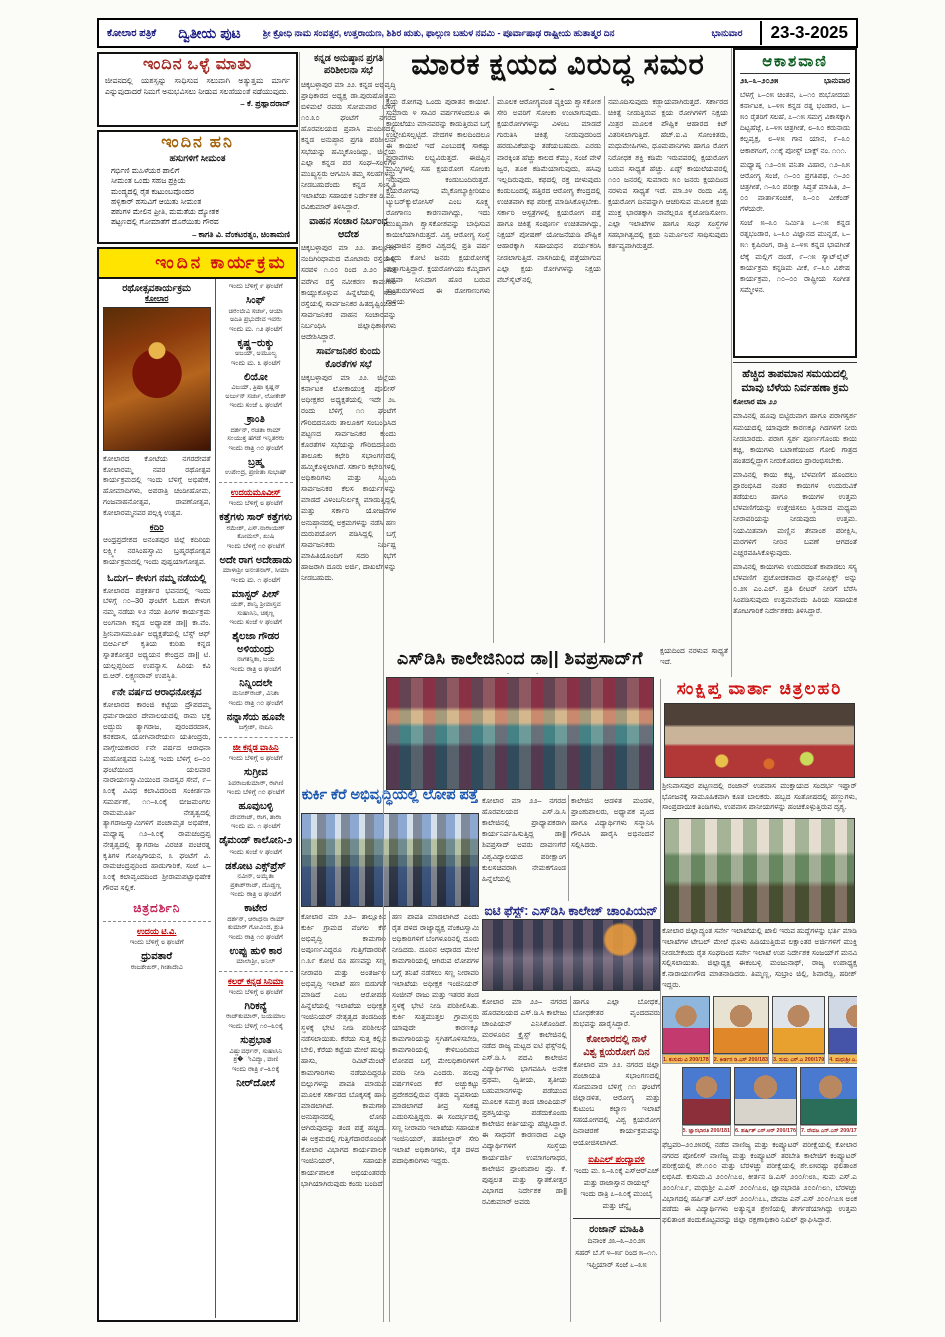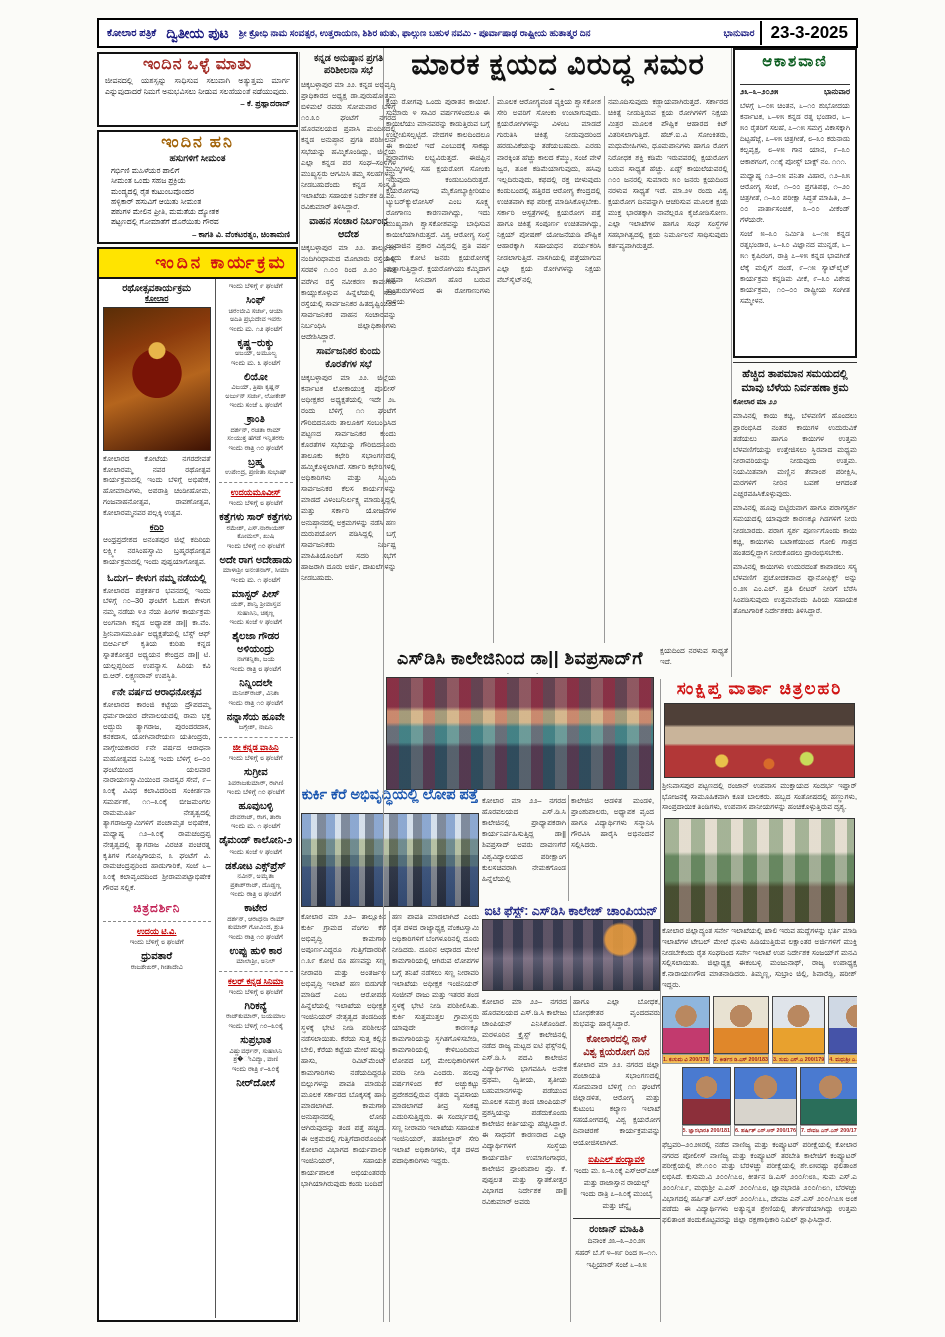--- a/index.html
+++ b/index.html
@@ -46,21 +46,21 @@
   .body-t{font-size:7.4px;line-height:1.5;text-align:justify;}
   .dl{font-weight:bold;}
   .vline{position:absolute;width:1px;background:#999;}
   
   .t-head{font-family:"Liberation Sans","DejaVu Sans",sans-serif;font-weight:bold;font-size:29px;text-align:center;letter-spacing:1px;}
   .sdc-head{font-weight:bold;font-size:17.5px;text-align:center;letter-spacing:.5px;}
   .kurki-head{font-weight:bold;font-size:14.5px;color:#1a56b0;text-align:center;}
   .it-head{font-weight:bold;font-size:12.5px;color:#232a86;text-align:center;}
   .pn-title{font-family:"Liberation Serif","DejaVu Serif",serif;font-weight:bold;font-size:17px;color:#d01414;text-align:center;letter-spacing:2px;}
   .ak{border:2px solid #111;background:#fff;padding:3px 5px;}
-  .ak-title{font-family:"Liberation Serif","DejaVu Serif",serif;font-weight:bold;font-size:15px;color:#0a5c1e;text-align:center;letter-spacing:2px;border-bottom:1px solid #333;padding-bottom:14px;margin-bottom:2px;}
+  .ak-title{font-family:"Liberation Serif","DejaVu Serif",serif;font-weight:bold;font-size:15px;color:#0a5c1e;text-align:center;letter-spacing:2px;border-bottom:1px solid #333;padding-bottom:3px;margin-bottom:2px;}
   .ak-date{font-size:7.6px;font-weight:bold;display:flex;justify-content:space-between;}
   .mg-head{font-size:10.5px;font-weight:bold;text-align:center;line-height:1.35;}
   .mini-h{font-size:9.8px;font-weight:bold;color:#8c1616;text-align:center;line-height:1.3;margin-top:4px;}
   .ipl-h{font-size:8.6px;font-weight:bold;color:#c40000;text-decoration:underline;text-align:center;margin-top:6px;}
   .rz-h{font-size:9.6px;font-weight:bold;text-align:center;border-top:1.5px solid #333;margin-top:6px;padding-top:4px;}
   .mini-t{font-size:7.4px;line-height:1.5;text-align:justify;}
   .mini-i{font-size:7.4px;line-height:1.6;text-align:center;}
   
   .photo{border:1px solid #333;}
   .ph-deity{background:radial-gradient(circle at 50% 30%,#e8b64a 0 7%,rgba(0,0,0,0) 8%),radial-gradient(circle at 50% 46%,#7a1406 0 26%,rgba(0,0,0,0) 27%),linear-gradient(160deg,#5a2e07 0%,#8a3a0c 28%,#b5651d 55%,#3f1203 100%);}
@@ -75,21 +75,21 @@
   .rcell{flex:1;}
   .rcell .rph{height:56px;border:1px solid #444;background:radial-gradient(circle at 50% 34%,#b98860 0 24%,rgba(0,0,0,0) 25%),linear-gradient(180deg,var(--bg) 0 55%,var(--dr) 56%);}
   .rcell .rlab{font-size:5.4px;color:#a22222;font-weight:bold;text-align:center;background:#f2bd55;border:1px solid #999;line-height:1.6;white-space:nowrap;overflow:hidden;}
   .row2 .rlab{background:#fff;}
   .p1{--bg:#8fb6dd;--dr:#c23a6e;} .p2{--bg:#e8e2d2;--dr:#e0872a;} .p3{--bg:#dfe4ea;--dr:#e8a12e;} .p4{--bg:#cfd8e4;--dr:#4553a8;}
   .p5{--bg:#4a7ad0;--dr:#8c2f3a;} .p6{--bg:#4a7ad0;--dr:#d8d4cc;} .p7{--bg:#4a7ad0;--dr:#2a6e5a;}
 </style>
 </head>
 <body>
 
-<div class="abs masthead" style="left:97px;top:18px;width:761px;height:30px;">
+<div class="abs masthead" style="left:97px;top:18px;width:761px;height:30px;gap:12px;">
   <span class="mh-paper">ಕೋಲಾರ ಪತ್ರಿಕೆ</span>
   <span class="mh-ed">ದ್ವಿತೀಯ ಪುಟ</span>
   <span class="mh-pan">ಶ್ರೀ ಕ್ರೋಧಿ ನಾಮ ಸಂವತ್ಸರ, ಉತ್ತರಾಯಣ, ಶಿಶಿರ ಋತು, ಫಾಲ್ಗುಣ ಬಹುಳ ನವಮಿ - ಪೂರ್ವಾಷಾಢ ರಾಷ್ಟ್ರೀಯ ಹುತಾತ್ಮರ ದಿನ</span>
   <span class="mh-day">ಭಾನುವಾರ</span>
   <span class="mh-date">23-3-2025</span>
 </div>
 
 <div class="abs box" style="left:97px;top:52px;width:201px;height:75px;">
   <div class="gw-title">ಇಂದಿನ ಒಳ್ಳೆ ಮಾತು</div>
   <div class="gw-body jt">ಜೀವನದಲ್ಲಿ ಯಶಸ್ಸನ್ನು ಸಾಧಿಸುವ ಸಲುವಾಗಿ ಅತ್ಯುತ್ತಮ ಮಾರ್ಗ ಎನ್ನುವುದಾದರೆ ನಿಮಗೆ ಅನುಭವಿಸಲು ನೀಡುವ ಸಲಹೆಯಂತೆ ನಡೆಯುವುದು.</div>
@@ -260,22 +260,22 @@
       <div class="body-t" style="margin-top:3px;">ಸಂಜೆ ೫–೩೦ ನಿರ್ಮಿತಿ ೬–೧೫ ಕನ್ನಡ ರತ್ನಭಂಡಾರ, ೬–೩೦ ವಿಜ್ಞಾನದ ಮುನ್ನಡೆ, ೬–೫೧ ಕೃಷಿರಂಗ, ರಾತ್ರಿ ೭–೪೫ ಕನ್ನಡ ಭಾವಗೀತೆ ಲೆಕ್ಕೆ ಮಲ್ಲಿಗೆ ದಂಡೆ, ೯–೧೫ ಸ್ಯಾಟ್‌ಲೈಟ್ ಕಾರ್ಯಕ್ರಮ ಕನ್ನಡಿಮ ವೀಕೆ, ೯–೩೦ ವಿಶೇಷ ಕಾರ್ಯಕ್ರಮ, ೧೦–೦೦ ರಾಷ್ಟ್ರೀಯ ಸಂಗೀತ ಸಮ್ಮೇಳನ.</div>
     </div>
 </div>
 
 <div class="abs" style="left:733px;top:362px;width:124px;height:313px;border-top:1.5px solid #333;padding-top:3px;">
   <div class="mg-head">ಹೆಚ್ಚಿದ ತಾಪಮಾನ ಸಮಯದಲ್ಲಿ</div>
   <div class="mg-head">ಮಾವು ಬೆಳೆಯ ನಿರ್ವಹಣಾ ಕ್ರಮ</div>
   <div class="body-t ctr dl" style="margin:2px 0;">ಕೋಲಾರ ಮಾ ೨೨</div>
   <div>
 
-  <div class="body-t" style="margin-top:3px;">ಮಾವಿನಲ್ಲಿ ಕಾಯಿ ಕಚ್ಚಿ, ಬೆಳವಣಿಗೆ ಹೊಂದಲು ಪ್ರಾರಂಭಿಸಿದ ನಂತರ ಕಾಯಿಗಳ ಉದುರುವಿಕೆ ತಡೆಯಲು ಹಾಗೂ ಕಾಯಿಗಳ ಉತ್ತಮ ಬೆಳವಣಿಗೆಯನ್ನು ಉತ್ತೇಜಿಸಲು ಸ್ಥಿರವಾದ ಮಧ್ಯಮ ನೀರಾವರಿಯನ್ನು ನೀಡುವುದು ಉತ್ತಮ. ನಿಯಮಿತವಾಗಿ ಮಣ್ಣಿನ ತೇವಾಂಶ ಪರೀಕ್ಷಿಸಿ, ಮರಗಳಿಗೆ ನೀರಿನ ಬವಣೆ ಆಗದಂತೆ ಎಚ್ಚರವಹಿಸಿಕೊಳ್ಳುವುದು.</div>
-      <div class="body-t" style="margin-top:3px;">ಮಾವಿನಲ್ಲಿ ಹೂವು ಬಿಟ್ಟಿರುವಾಗ ಹಾಗೂ ಪರಾಗಸ್ಪರ್ಶ ಸಮಯದಲ್ಲಿ ಯಾವುದೇ ಕಾರಣಕ್ಕೂ ಗಿಡಗಳಿಗೆ ನೀರು ನೀಡಬಾರದು. ಪರಾಗ ಸ್ಪರ್ಶ ಪೂರ್ಣಗೊಂಡು ಕಾಯಿ ಕಚ್ಚಿ, ಕಾಯಿಗಳು ಬಟಾಣೆಯಿಂದ ಗೋಲಿ ಗಾತ್ರದ ಹಂತದಲ್ಲಿದ್ದಾಗ ನೀರುಕೊಡಲು ಪ್ರಾರಂಭಿಸಬೇಕು.</div>
+  <div class="body-t" style="margin-top:3px;">ಮಾವಿನಲ್ಲಿ ಹೂವು ಬಿಟ್ಟಿರುವಾಗ ಹಾಗೂ ಪರಾಗಸ್ಪರ್ಶ ಸಮಯದಲ್ಲಿ ಯಾವುದೇ ಕಾರಣಕ್ಕೂ ಗಿಡಗಳಿಗೆ ನೀರು ನೀಡಬಾರದು. ಪರಾಗ ಸ್ಪರ್ಶ ಪೂರ್ಣಗೊಂಡು ಕಾಯಿ ಕಚ್ಚಿ, ಕಾಯಿಗಳು ಬಟಾಣೆಯಿಂದ ಗೋಲಿ ಗಾತ್ರದ ಹಂತದಲ್ಲಿದ್ದಾಗ ನೀರುಕೊಡಲು ಪ್ರಾರಂಭಿಸಬೇಕು.</div>
+      <div class="body-t" style="margin-top:3px;">ಮಾವಿನಲ್ಲಿ ಕಾಯಿ ಕಚ್ಚಿ, ಬೆಳವಣಿಗೆ ಹೊಂದಲು ಪ್ರಾರಂಭಿಸಿದ ನಂತರ ಕಾಯಿಗಳ ಉದುರುವಿಕೆ ತಡೆಯಲು ಹಾಗೂ ಕಾಯಿಗಳ ಉತ್ತಮ ಬೆಳವಣಿಗೆಯನ್ನು ಉತ್ತೇಜಿಸಲು ಸ್ಥಿರವಾದ ಮಧ್ಯಮ ನೀರಾವರಿಯನ್ನು ನೀಡುವುದು ಉತ್ತಮ. ನಿಯಮಿತವಾಗಿ ಮಣ್ಣಿನ ತೇವಾಂಶ ಪರೀಕ್ಷಿಸಿ, ಮರಗಳಿಗೆ ನೀರಿನ ಬವಣೆ ಆಗದಂತೆ ಎಚ್ಚರವಹಿಸಿಕೊಳ್ಳುವುದು.</div>
       <div class="body-t" style="margin-top:3px;">ಮಾವಿನಲ್ಲಿ ಕಾಯಿಗಳು ಉದುರದಂತೆ ಕಾಪಾಡಲು ಸಸ್ಯ ಬೆಳವಣಿಗೆ ಪ್ರಚೋದಕವಾದ ಪ್ಲಾನೋಫಿಕ್ಸ್ ಅನ್ನು ೦.೨೫ ಎಂ.ಎಲ್. ಪ್ರತಿ ಲೀಟರ್ ನೀರಿಗೆ ಬೆರೆಸಿ ಸಿಂಪಡಿಸುವುದು ಉತ್ತಮವೆಂದು ಹಿರಿಯ ಸಹಾಯಕ ತೋಟಗಾರಿಕೆ ನಿರ್ದೇಶಕರು ತಿಳಿಸಿದ್ದಾರೆ.</div>
     </div>
 </div>
 
 <div class="abs" style="left:662px;top:679px;width:195px;height:643px;">
   <div class="pn-title">ಸಂಕ್ಷಿಪ್ತ ವಾರ್ತಾ ಚಿತ್ರಲಹರಿ</div>
   <div class="photo ph-iftar" style="height:73px;margin:4px 2px 3px;"></div>
   <div class="cap">ಶ್ರೀನಿವಾಸಪುರ ಪಟ್ಟಣದಲ್ಲಿ ರಂಜಾನ್ ಉಪವಾಸ ಮುಕ್ತಾಯದ ಸಂದರ್ಭ ಇಫ್ತಾರ್ ಭೋಜನಕ್ಕೆ ಸಾಮೂಹಿಕವಾಗಿ ಕೂತ ಬಾಲಕರು. ಹಬ್ಬದ ಸಂತೋಷದಲ್ಲಿ ಹಣ್ಣುಗಳು, ಸಾಂಪ್ರದಾಯಿಕ ತಿಂಡಿಗಳು, ಉಪವಾಸ ಪಾನೀಯಗಳನ್ನು ಹಂಚಿಕೊಳ್ಳುತ್ತಿರುವ ದೃಶ್ಯ.</div>
   <div class="photo ph-farmers" style="height:103px;margin:5px 2px 3px;"></div>
   <div class="cap">ಕೋಲಾರ ಜಿಲ್ಲಾದ್ಯಂತ ಸರ್ವೇ ಇಲಾಖೆಯಲ್ಲಿ ಖಾಲಿ ಇರುವ ಹುದ್ದೆಗಳನ್ನು ಭರ್ತಿ ಮಾಡಿ ಇಲಾಖೆಗಳ ಟೇಬಲ್ ಮೇಲೆ ಧೂಳು ಹಿಡಿಯುತ್ತಿರುವ ಲಕ್ಷಾಂತರ ಅರ್ಜಿಗಳಿಗೆ ಮುಕ್ತಿ ನೀಡಬೇಕೆಂದು ರೈತ ಸಂಘದಿಂದ ಸರ್ವೇ ಇಲಾಖೆ ಉಪ ನಿರ್ದೇಶಕ ಸಂಜಯ್‌ಗೆ ಮನವಿ ಸಲ್ಲಿಸಲಾಯಿತು. ಜಿಲ್ಲಾಧ್ಯಕ್ಷ ಈಕಂಬಳ್ಳಿ ಮಂಜುನಾಥ್, ರಾಜ್ಯ ಉಪಾಧ್ಯಕ್ಷ ಕೆ.ನಾರಾಯಣಗೌಡ ಮಾತನಾಡಿದರು. ತಿಮ್ಮಣ್ಣ, ಸುಬ್ರಾಂ ಜಿಲ್ಲಿ, ಶಿವಾರೆಡ್ಡಿ, ಹರೀಶ್ ಇದ್ದರು.</div>

